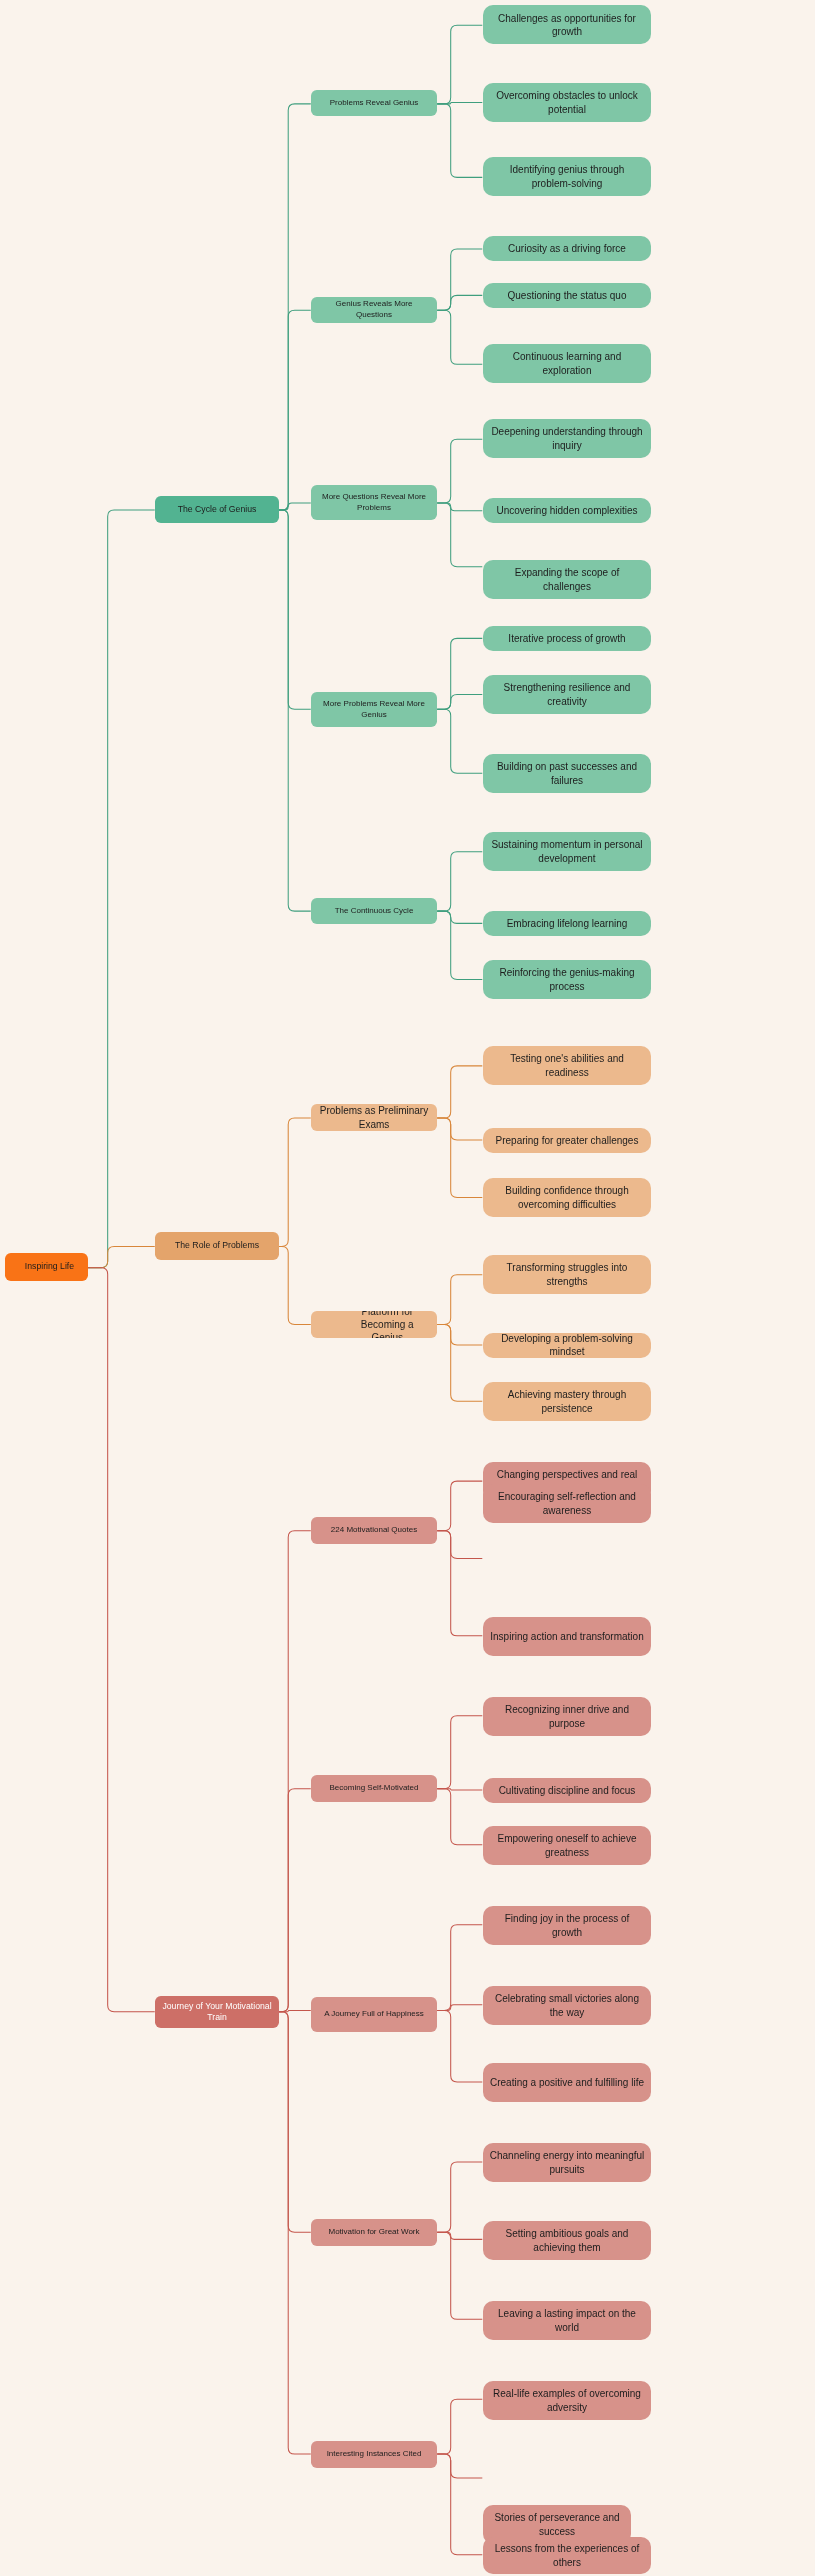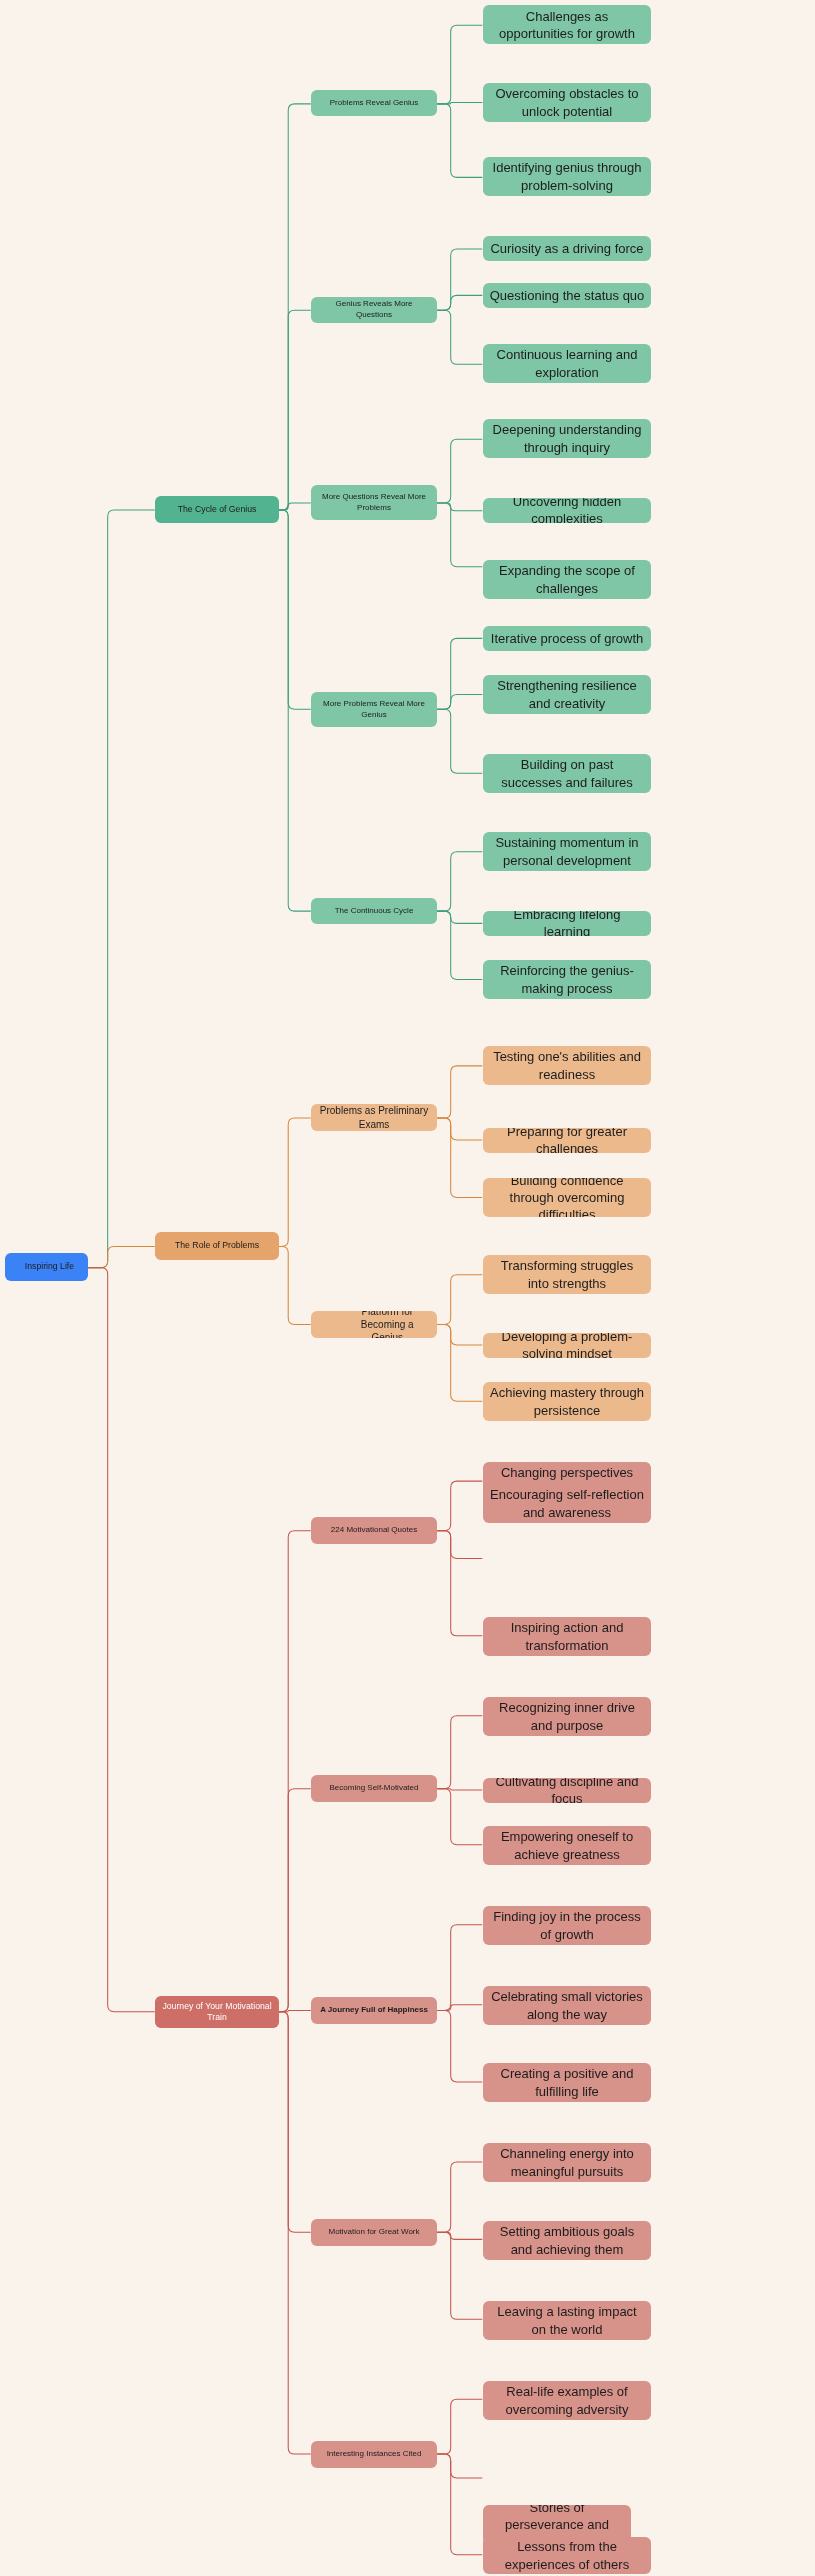--- a/index.html
+++ b/index.html
@@ -30,31 +30,31 @@
     align-items: center;
     justify-content: center;
     text-align: center;
     border-radius: 5.8px;
     padding: 2.6px 6.5px;
     line-height: 1.32;
     color: #1d1d1d;
     overflow: hidden;
   }
   .node-root {
-    background: #3b82f6;
+    background: #f97316;
     font-size: 8.7px;
     padding-left: 12px;
   }
   .node-l1-green { background: #52b391; font-size: 8.7px; }
   .node-l1-orange { background: #e4a46b; font-size: 8.7px; }
   .node-l1-red { background: #cd6f67; font-size: 8.7px; color: #ffffff; }
   .node-l2-green, .node-l3-green { background: #7fc6a6; font-size: 8px; }
   .node-l2-orange, .node-l3-orange { background: #ecb98d; font-size: 10px; }
   .node-l2-red, .node-l3-red { background: #d7928a; font-size: 8px; }
-  .node-l3-green, .node-l3-orange, .node-l3-red { font-size: 13px; }
+  .node-l3-green, .node-l3-orange, .node-l3-red { font-size: 10px; border-radius: 10px; }
 </style>
 </head>
 <body>
 
 <div id="mindmap" style="width: 815px; height: 2576px; background: rgb(250, 243, 236);">
   <svg id="edges" viewBox="0 0 1264 3993" xmlns="http://www.w3.org/2000/svg">
       <path d="M 136 1965 L 157 1965 Q 167 1965 167 1955 L 167 800 Q 167 790 177 790 L 240 790" fill="none" stroke="#3f9e7e" stroke-width="1.6"></path>
       <path d="M 432 790 L 437 790 Q 447 790 447 780 L 447 170 Q 447 160 457 160 L 482 160" fill="none" stroke="#3f9e7e" stroke-width="1.6"></path>
       <path d="M 678 160 L 689 160 Q 699 160 699 150 L 699 48 Q 699 38 709 38 L 748 38" fill="none" stroke="#3f9e7e" stroke-width="1.6"></path>
       <path d="M 678 160 L 698 160 Q 699 160 699 159 L 699 159 Q 699 158 700 158 L 748 158" fill="none" stroke="#3f9e7e" stroke-width="1.6"></path>
@@ -139,21 +139,21 @@
     <div class="node node-l3-orange" style="left: 483px; top: 1382px; width: 168px; height: 39px;">Achieving mastery through persistence</div>
     <div class="node node-l1-red" style="left: 155px; top: 1996px; width: 124px; height: 32px;">Journey of Your Motivational Train</div>
     <div class="node node-l2-red" style="left: 311px; top: 1517px; width: 126px; height: 27px;">224 Motivational Quotes</div>
     <div class="node node-l3-red" style="left: 483px; top: 1462px; width: 168px; height: 39px;">Changing perspectives and real thinking</div>
     <div class="node node-l3-red" style="left: 483px; top: 1484px; width: 168px; height: 39px;">Encouraging self-reflection and awareness</div>
     <div class="node node-l3-red" style="left: 483px; top: 1617px; width: 168px; height: 39px;">Inspiring action and transformation</div>
     <div class="node node-l2-red" style="left: 311px; top: 1775px; width: 126px; height: 27px;">Becoming Self-Motivated</div>
     <div class="node node-l3-red" style="left: 483px; top: 1697px; width: 168px; height: 39px;">Recognizing inner drive and purpose</div>
     <div class="node node-l3-red" style="left: 483px; top: 1778px; width: 168px; height: 24.5px;">Cultivating discipline and focus</div>
     <div class="node node-l3-red" style="left: 483px; top: 1826px; width: 168px; height: 39px;">Empowering oneself to achieve greatness</div>
-    <div class="node node-l2-red" style="left: 311px; top: 1997px; width: 126px; height: 27px; font-weight: bold;">A Journey Full of Happiness</div>
+    <div class="node node-l2-red" style="left: 311px; top: 1997px; width: 126px; height: 35px;">A Journey Full of Happiness</div>
     <div class="node node-l3-red" style="left: 483px; top: 1906px; width: 168px; height: 39px;">Finding joy in the process of growth</div>
     <div class="node node-l3-red" style="left: 483px; top: 1986px; width: 168px; height: 39px;">Celebrating small victories along the way</div>
     <div class="node node-l3-red" style="left: 483px; top: 2063px; width: 168px; height: 39px;">Creating a positive and fulfilling life</div>
     <div class="node node-l2-red" style="left: 311px; top: 2219px; width: 126px; height: 27px;">Motivation for Great Work</div>
     <div class="node node-l3-red" style="left: 483px; top: 2143px; width: 168px; height: 39px;">Channeling energy into meaningful pursuits</div>
     <div class="node node-l3-red" style="left: 483px; top: 2221px; width: 168px; height: 39px;">Setting ambitious goals and achieving them</div>
     <div class="node node-l3-red" style="left: 483px; top: 2301px; width: 168px; height: 39px;">Leaving a lasting impact on the world</div>
     <div class="node node-l2-red" style="left: 311px; top: 2441px; width: 126px; height: 27px;">Interesting Instances Cited</div>
     <div class="node node-l3-red" style="left: 483px; top: 2381px; width: 168px; height: 39px;">Real-life examples of overcoming adversity</div>
     <div class="node node-l3-red" style="left: 483px; top: 2459px; width: 148px; height: 39px; margin-top: 46px;">Stories of perseverance and success</div>

